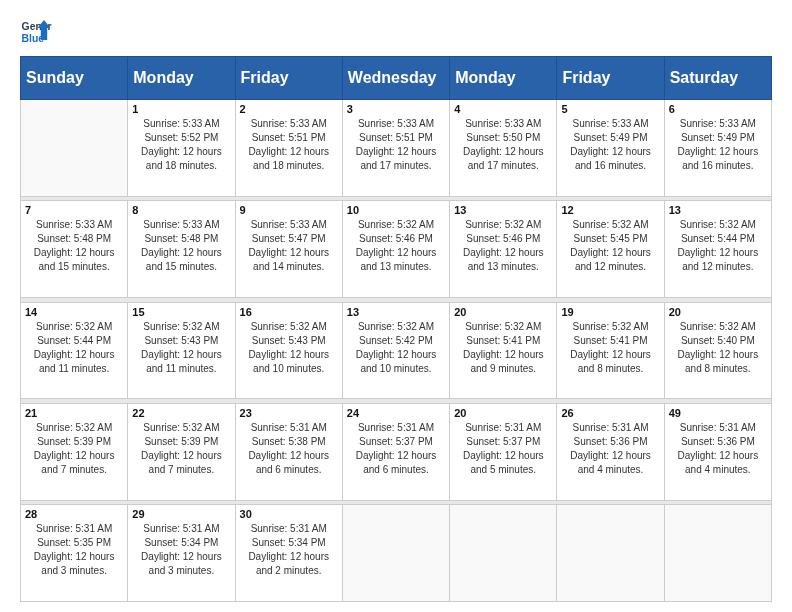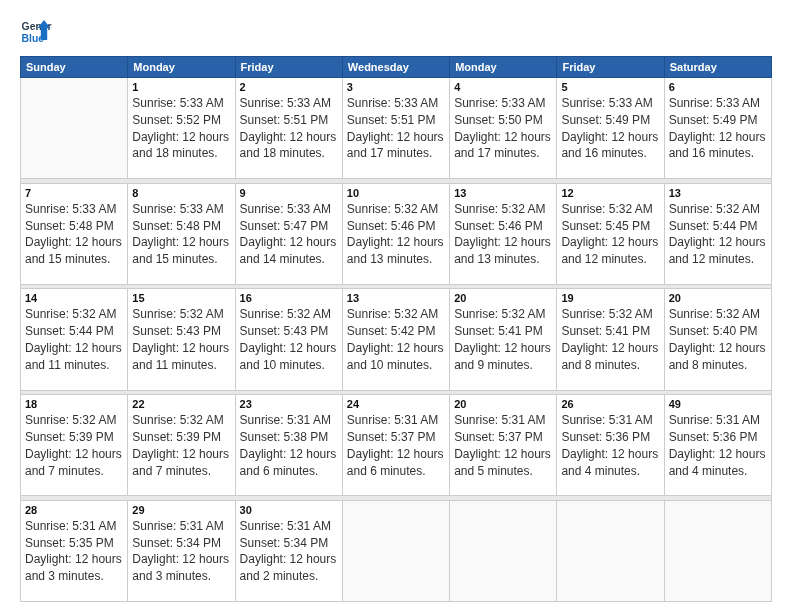--- a/index.html
+++ b/index.html
@@ -47,45 +47,46 @@
     .calendar {
       flex: 1;
       border: 1px solid #ccc;
       border-collapse: collapse;
       width: 100%;
       table-layout: fixed;
     }
     .calendar th {
       background: #2962a8;
       color: #fff;
-      font-size: 11px;
+      font-size: 16px;
       font-weight: bold;
-      padding: 4px 5px;
+      padding: 12px 5px;
       border: 1px solid #1e4f8f;
       text-align: left;
     }
     .calendar td {
       vertical-align: top;
       border: 1px solid #ccc;
       padding: 3px 4px;
       font-size: 8.5px;
       color: #333;
       height: 80px;
     }
     .day-number {
       font-size: 11px;
       font-weight: bold;
       color: #111;
       display: block;
       margin-bottom: 2px;
     }
     .day-info {
-      font-size: 12px;
+      font-size: 10px;
       line-height: 1.4;
       color: #333;
+      text-align: center;
     }
     .empty { background: #f9f9f9; }
   </style>
 </head>
 <body>
 
 <div class="page">
   <div class="header">
     <div class="logo">
       <svg class="logo-icon" viewBox="0 0 40 40">
@@ -264,21 +265,21 @@
 Sunset: 5:40 PM
 Daylight: 12 hours
 and 8 minutes.</div>
           </td>
         </tr>
         <tr>
           <td colspan="7" style="height: 4px; background: rgb(232, 232, 232); padding: 0px; border: 1px solid rgb(204, 204, 204);"></td>
         </tr>
         <tr>
           <td>
-            <span class="day-number">18</span>
+            <span class="day-number">21</span>
             <div class="day-info" style="white-space: pre-line;">Sunrise: 5:32 AM
 Sunset: 5:39 PM
 Daylight: 12 hours
 and 7 minutes.</div>
           </td>
           <td>
             <span class="day-number">22</span>
             <div class="day-info" style="white-space: pre-line;">Sunrise: 5:32 AM
 Sunset: 5:39 PM
 Daylight: 12 hours

